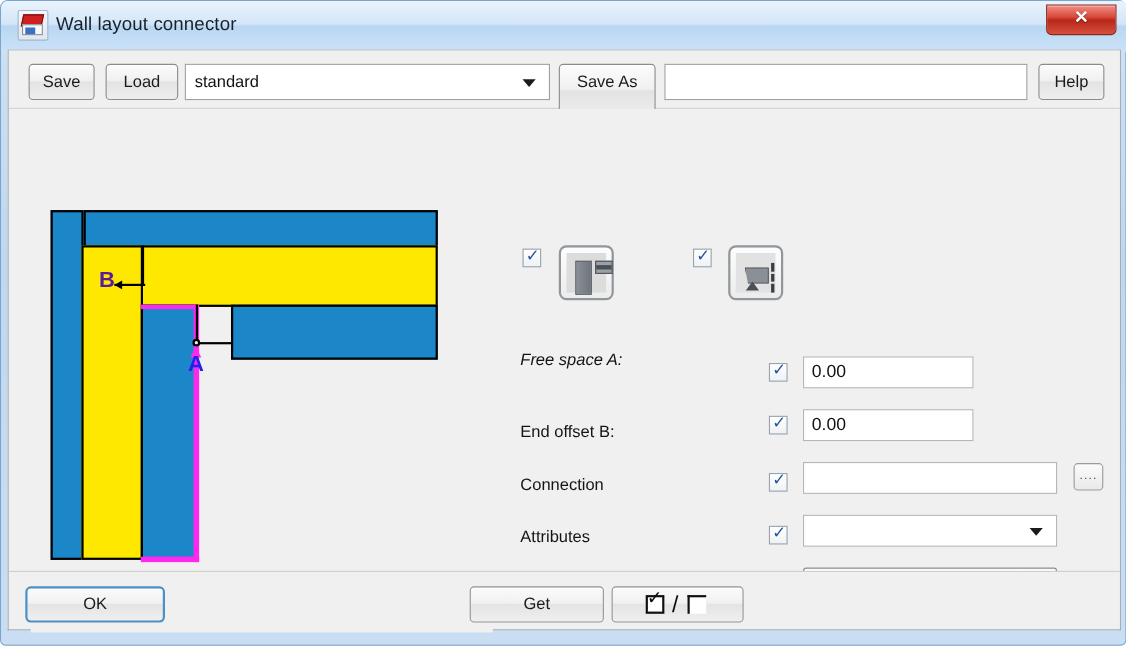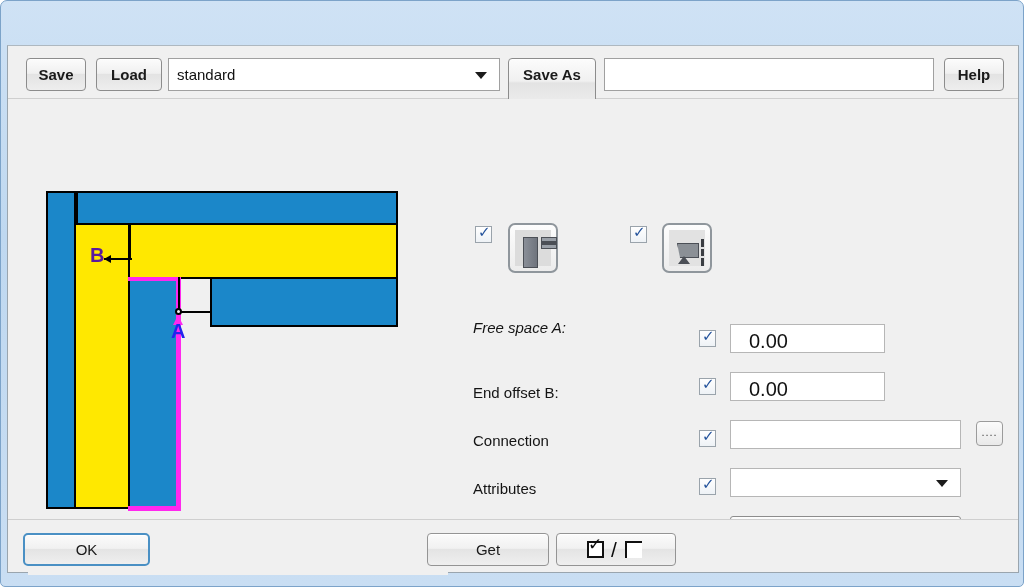--- a/index.html
+++ b/index.html
@@ -101,21 +101,20 @@
     position: absolute;
     background: linear-gradient(to bottom, #fcfcfc 0%, #f0f0f0 46%, #e3e3e3 50%, #eeeeee 100%);
     border: 1px solid #8c8c8c;
     border-radius: 4px;
     box-sizing: border-box;
     font-size: 15px;
     color: #1a1a1a;
     text-align: center;
     cursor: pointer;
     box-shadow: inset 0 1px 0 #ffffff;
-    font-weight: bold;
   }
 
   #btn-save   { left: 18px;  top: 12px; width: 60px;  height: 33px; line-height: 31px; }
   #btn-load   { left: 88px;  top: 12px; width: 66px;  height: 33px; line-height: 31px; }
   #btn-saveas { left: 500px; top: 12px; width: 88px;  height: 50px; line-height: 31px; }
   #btn-help   { left: 936px; top: 12px; width: 60px;  height: 33px; line-height: 31px; }
 
   #preset-combo {
     position: absolute; left: 160px; top: 12px;
     width: 332px; height: 33px;
@@ -252,22 +251,22 @@
   .frow-cbx { left: 691px; }
 
   .txtfield {
     position: absolute;
     background: #ffffff;
     border: 1px solid #b6b6b6;
     box-sizing: border-box;
     cursor: text;
   }
   .txtfield .val {
-    position: absolute; left: 18px; top: 5px;
-    font-size: 20px; color: #111;
+    position: absolute; left: 7px; top: 5px;
+    font-size: 16px; color: #111;
   }
 
   .combofield {
     position: absolute;
     background: #ffffff;
     border: 1px solid #b6b6b6;
     box-sizing: border-box;
     cursor: pointer;
   }
   .combofield .val {
@@ -377,20 +376,31 @@
     position: absolute; left: 54px; top: 3px;
     font-size: 21px; color: #0a0a0a;
     line-height: 25px;
   }
 </style>
 </head>
 <body>
 
 <div id="window">
 
+  <div id="titlebar">
+    <div id="app-icon">
+      <div class="ic-red"></div>
+      <div class="ic-white"></div>
+      <div class="ic-blue"></div>
+    </div>
+    <div id="window-title">Wall layout connector</div>
+    <div id="close-button">
+      <div class="x">✕</div>
+    </div>
+  </div>
 
   <div id="client">
 
     <div id="toolstrip">
       <div class="btn" id="btn-save">Save</div>
       <div class="btn" id="btn-load">Load</div>
 
       <div id="preset-combo">
         <div class="val">standard</div>
         <div class="caret"></div>

